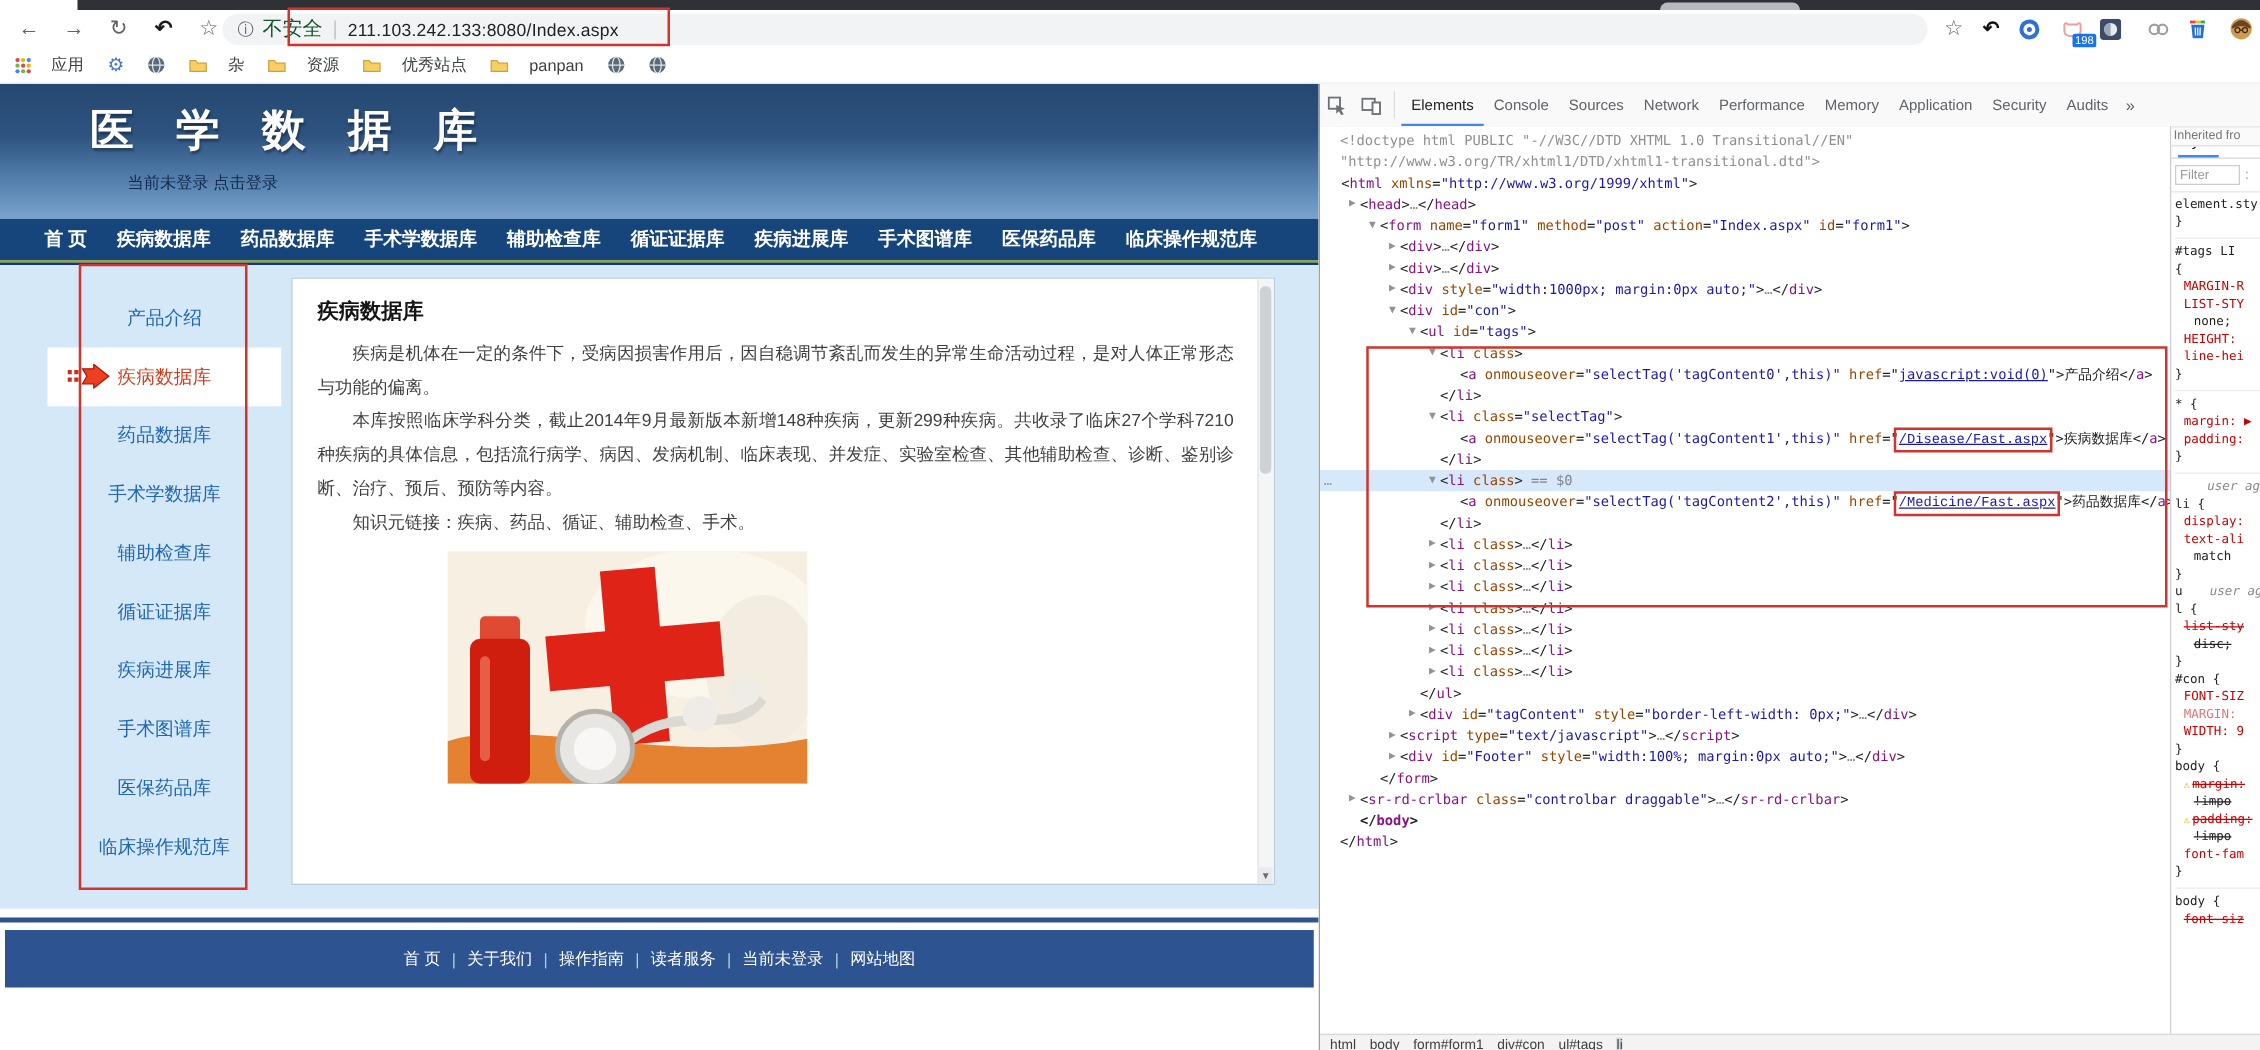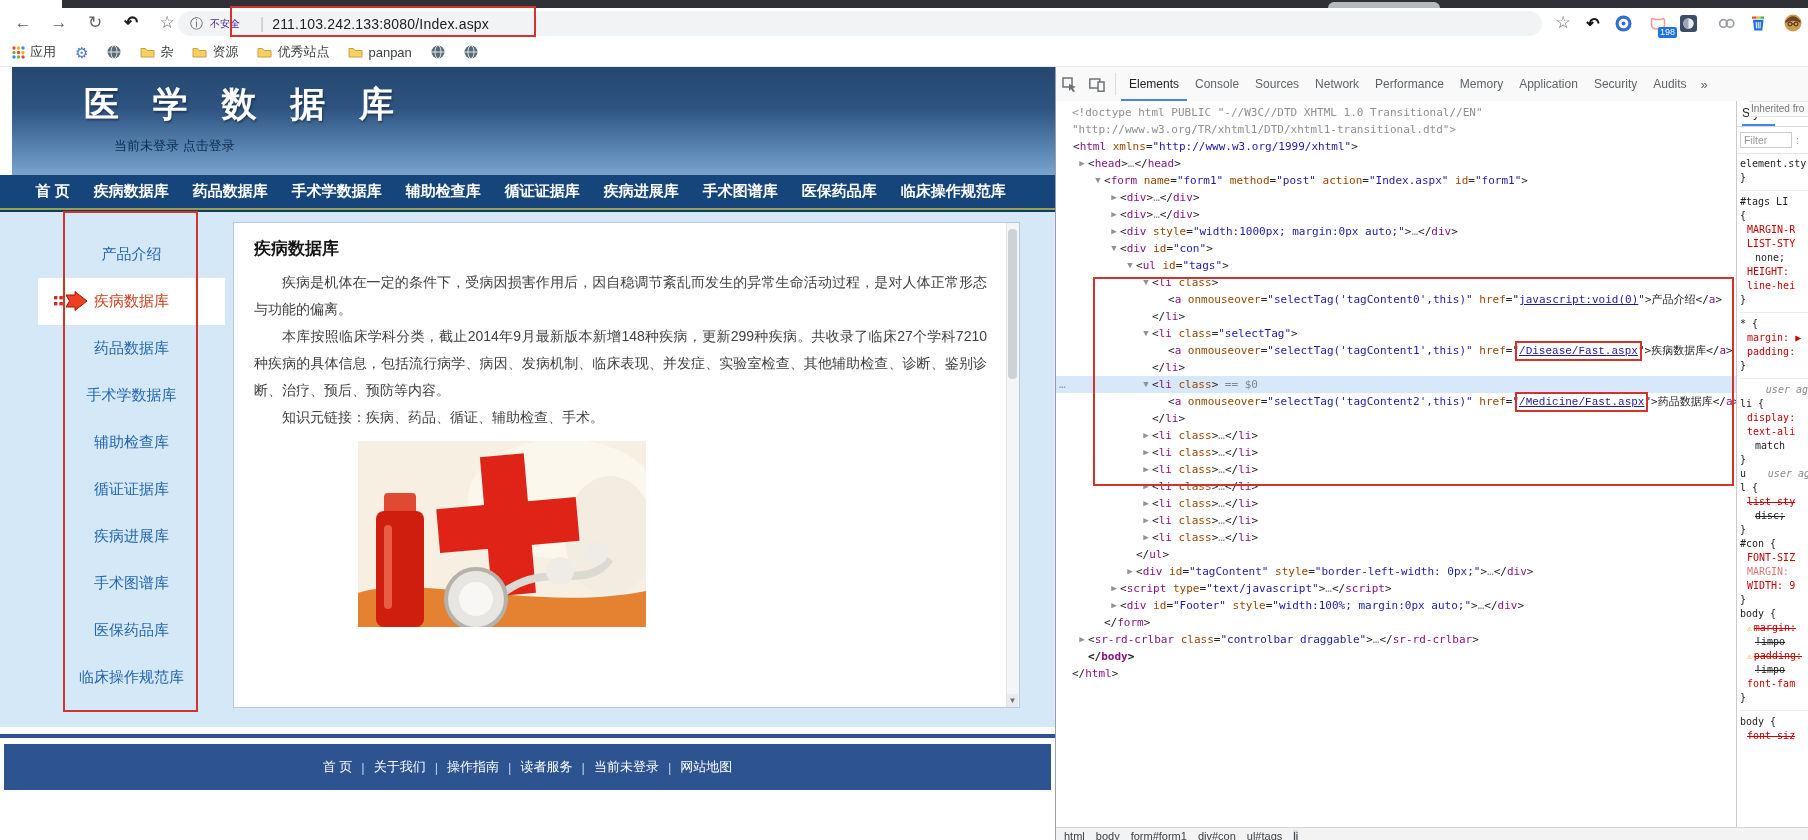--- a/index.html
+++ b/index.html
@@ -9,33 +9,33 @@
   .tabstrip{position:absolute;left:0;top:0;width:1808px;height:8px;background:#2f3136;}
   .tabstrip .white-gap{position:absolute;left:0;top:0;width:62px;height:8px;background:#fff;}
   .tabstrip .tab-bump{position:absolute;left:1328px;top:2px;width:112px;height:6px;background:#b6babf;border-radius:6px 6px 0 0;}
   .toolbar{position:absolute;left:0;top:8px;width:1808px;height:30px;background:#fff;}
   .tbico{position:absolute;top:0;height:30px;line-height:29px;width:30px;text-align:center;
          font-size:17px;color:#5f6368;cursor:pointer;}
   .tbico.dark{color:#1b1b1b;font-weight:bold;}
   .addr{position:absolute;left:178px;top:3px;width:1364px;height:25px;background:#f1f3f4;border-radius:13px;
         display:flex;align-items:center;padding:0 12px;box-sizing:border-box;cursor:text;}
   .addr .info{color:#5f6368;font-size:13px;margin-right:7px;}
-  .addr .sec{color:#4c1d95;font-size:10px;margin-right:20px;}
+  .addr .sec{color:#14532d;font-size:16px;margin-right:8px;}
   .addr .div{color:#c4c7ca;margin-right:8px;}
   .addr .url{color:#202124;font-size:14px;letter-spacing:.2px;}
   .addr-star{position:absolute;left:1548px;top:0;}
   .ext{position:absolute;top:3px;width:26px;height:24px;display:flex;align-items:center;justify-content:center;cursor:pointer;}
   .ext .badge{position:absolute;right:-6px;bottom:-3px;background:#1a73e8;color:#fff;font-size:9px;
               padding:0 2px;border-radius:2px;line-height:11px;}
   .bookmarks{position:absolute;left:0;top:38px;width:1808px;height:29px;background:#fff;
              border-bottom:1px solid #e8eaed;display:flex;align-items:center;padding-left:12px;gap:19px;box-sizing:border-box;}
-  .bm{display:flex;align-items:center;gap:5px;font-size:13px;color:#3c4043;cursor:pointer;white-space:nowrap;}
+  .bm{display:flex;align-items:center;gap:16px;font-size:13px;color:#3c4043;cursor:pointer;white-space:nowrap;}
   
   #page{position:absolute;left:0;top:67px;width:1055px;height:773px;background:#fff;overflow:hidden;}
-  .hdr{position:absolute;left:12px;top:0;width:1235px;height:108px;
+  .hdr{position:absolute;left:0;top:0;width:1235px;height:108px;
        background:linear-gradient(180deg,#24486f 0%,#2e5380 38%,#5e8ab8 80%,#7ba3cd 100%);}
   .hdr-title{position:absolute;left:72px;top:14px;font-size:35px;font-weight:bold;color:#fff;
              letter-spacing:12px;text-shadow:1px 2px 2px rgba(0,0,0,.35);}
   .hdr-sub{position:absolute;left:102px;top:70px;font-size:13px;color:#12294d;}
   .hdr-sub .login{cursor:pointer;}
   .nav{position:absolute;left:0;top:108px;width:1055px;height:33px;background:#15457a;}
   .nav-in{margin:0 auto;width:1008px;height:33px;display:flex;align-items:center;gap:24px;
           padding-left:12px;box-sizing:border-box;}
   .nav-item{color:#fff;font-size:15px;font-weight:bold;white-space:nowrap;cursor:pointer;}
   .stripe1{position:absolute;left:0;top:141px;width:1055px;height:2px;background:#97a04f;}

